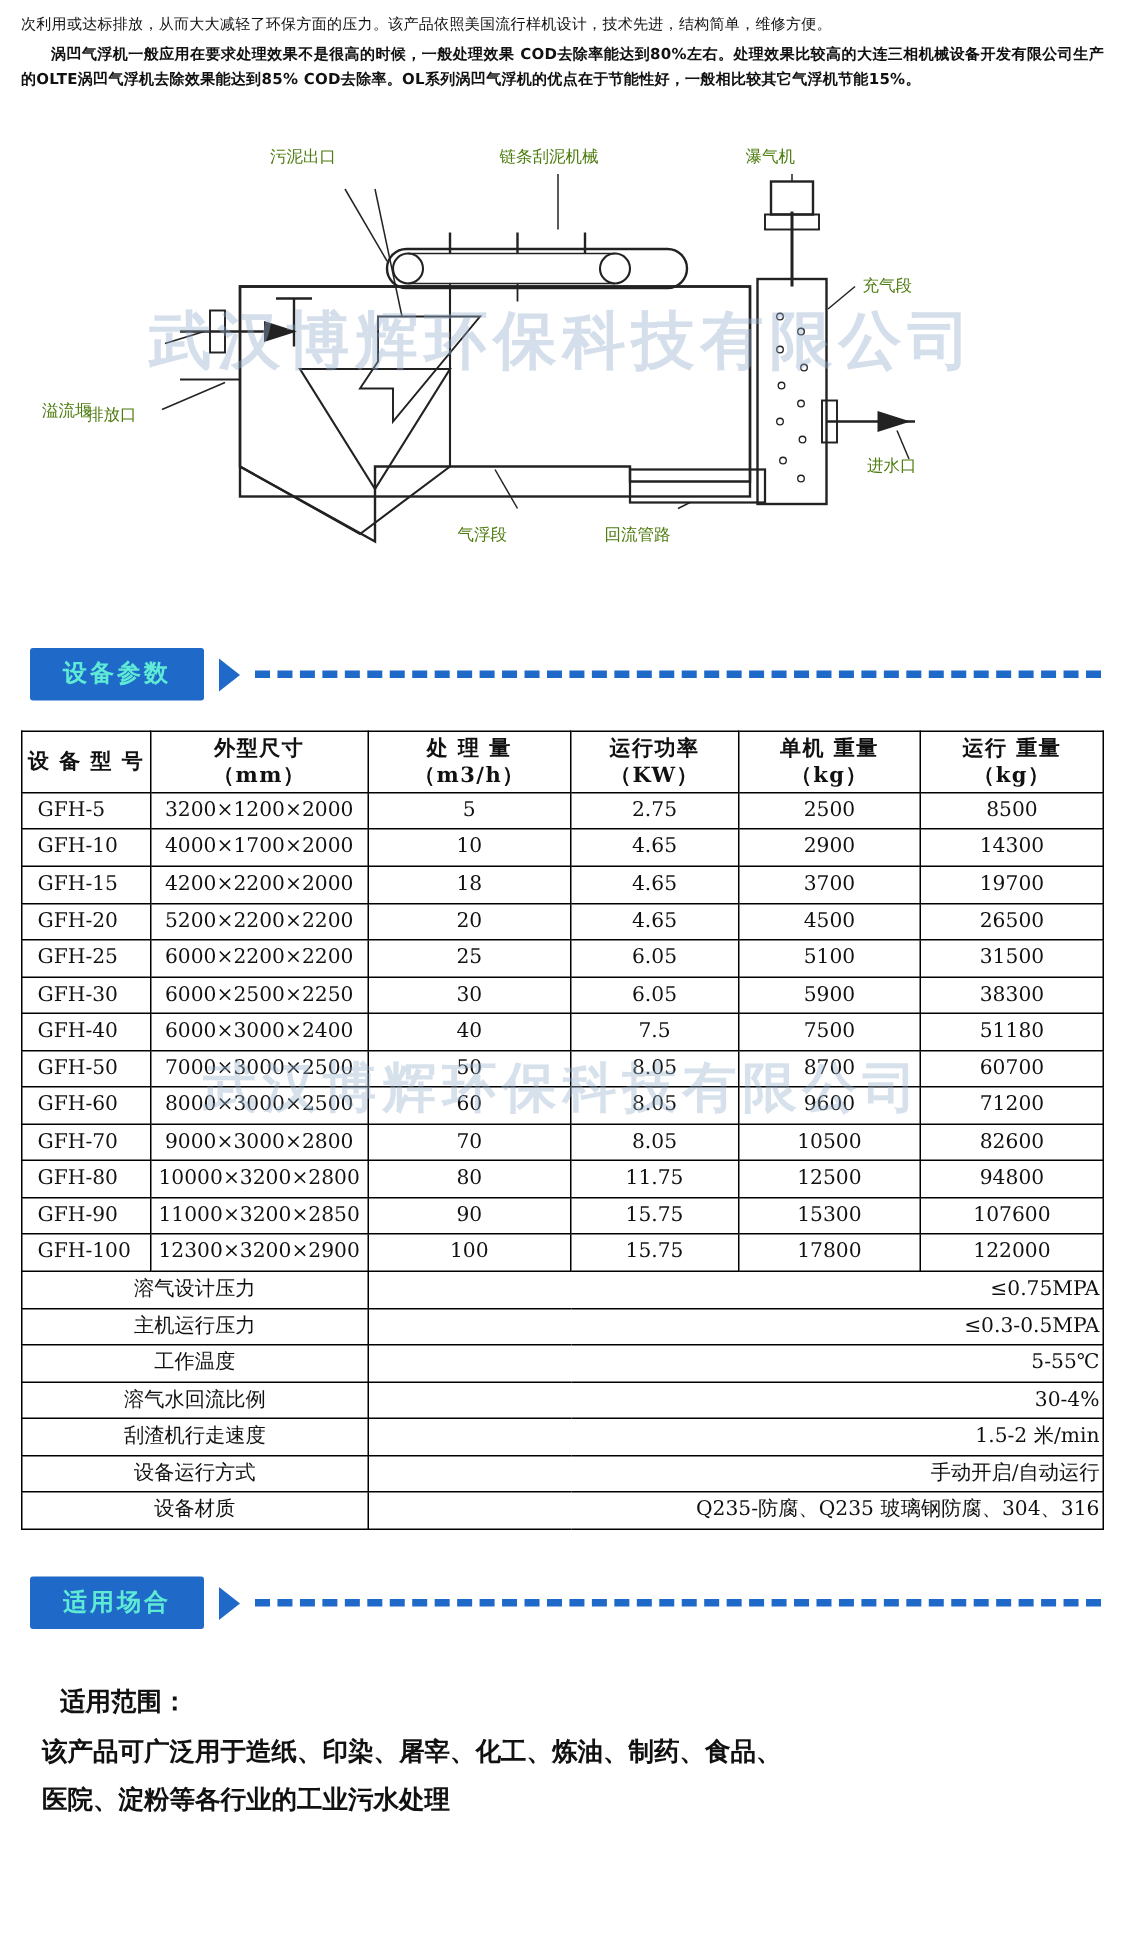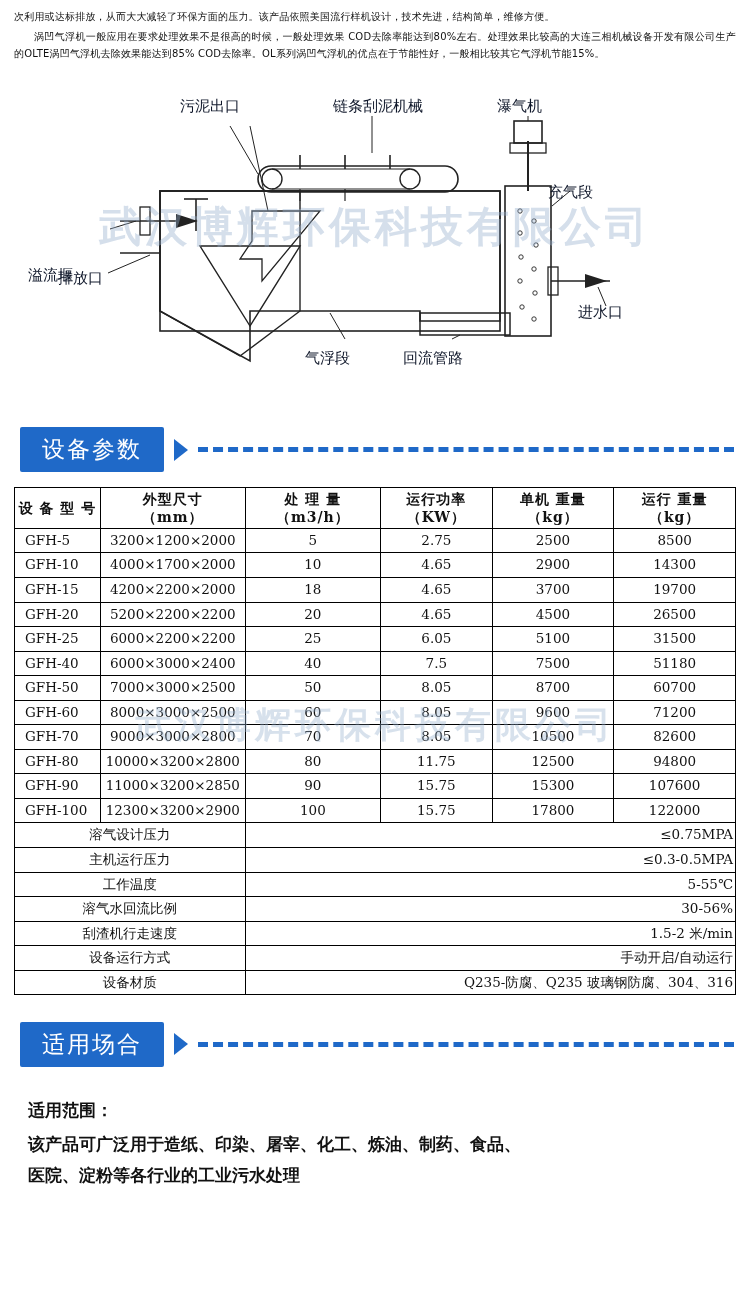--- a/index.html
+++ b/index.html
@@ -18,21 +18,21 @@
 
   
   .intro {
     padding: 8px 14px 0 14px;
     font-size: 10px;
     line-height: 1.75;
     letter-spacing: 0.2px;
     text-align: justify;
   }
   .intro p { margin: 0 0 2px 0; }
-  .intro p.indent { text-indent: 2em; }
+  .intro p.indent { text-indent: 2em; font-weight: bold; }
 
   
   .diagram-wrap {
     position: relative;
     width: 750px;
     height: 330px;
     margin-top: 18px;
   }
   .diagram-svg { position: absolute; left: 0; top: 0; }
   .watermark {
@@ -42,39 +42,39 @@
     text-align: center;
     font-size: 42px;
     font-weight: bold;
     color: rgba(150,175,205,0.40);
     letter-spacing: 4px;
     pointer-events: none;
     font-family: "DejaVu Sans", "Liberation Sans", sans-serif;
   }
   .dlabel {
     position: absolute;
-    font-size: 15px;
-    color: #0f172a;
+    font-size: 11px;
+    color: #4d7c0f;
     white-space: nowrap;
     font-family: Liberation Mono, monospace;
   }
 
   
   .banner {
     position: relative;
     height: 46px;
     margin: 16px 0 10px 0;
     display: flex;
     align-items: center;
   }
   .banner-box {
     background: #1f69c8;
-    color: #ffffff;
-    font-size: 23px;
-    font-weight: normal;
+    color: #5eead4;
+    font-size: 16px;
+    font-weight: bold;
     padding: 7px 22px 7px 22px;
     margin-left: 20px;
     letter-spacing: 2px;
     border-radius: 2px;
     position: relative;
     z-index: 2;
   }
   .banner-tri {
     width: 0; height: 0;
     border-top: 11px solid transparent;
@@ -135,21 +135,21 @@
   }
 
   
   .usage {
     padding: 18px 14px 20px 28px;
     font-size: 17px;
     line-height: 1.85;
     font-weight: bold;
     color: #111;
   }
-  .usage .title { margin-bottom: 2px; }
+  .usage .title { margin-bottom: 2px; margin-left: 12px; }
 </style>
 </head>
 <body>
 
 <div class="intro">
   <p>次利用或达标排放，从而大大减轻了环保方面的压力。该产品依照美国流行样机设计，技术先进，结构简单，维修方便。</p>
   <p class="indent">涡凹气浮机一般应用在要求处理效果不是很高的时候，一般处理效果 COD去除率能达到80%左右。处理效果比较高的大连三相机械设备开发有限公司生产的OLTE涡凹气浮机去除效果能达到85% COD去除率。OL系列涡凹气浮机的优点在于节能性好，一般相比较其它气浮机节能15%。</p>
 </div>
 
 <div class="diagram-wrap">
@@ -219,21 +219,21 @@
     <line x1="110" y1="148" x2="136" y2="140" stroke="#222" stroke-width="1"></line>
     <line x1="108" y1="192" x2="150" y2="174" stroke="#222" stroke-width="1"></line>
     <line x1="606" y1="225" x2="598" y2="206" stroke="#222" stroke-width="1"></line>
   </svg>
 
   <div class="watermark">武汉博辉环保科技有限公司</div>
 
   <div class="dlabel" style="left:180px; top:16px;">污泥出口</div>
   <div class="dlabel" style="left:333px; top:16px;">链条刮泥机械</div>
   <div class="dlabel" style="left:497px; top:16px;">瀑气机</div>
-  <div class="dlabel" style="left:548px; top:102px;">充气段</div>
+  <div class="dlabel" style="left:575px; top:102px;">充气段</div>
   <div class="dlabel" style="left:28px;  top:140px;margin-top:45px;">溢流堰</div>
   <div class="dlabel" style="left:58px;  top:188px;">排放口</div>
   <div class="dlabel" style="left:578px; top:222px;">进水口</div>
   <div class="dlabel" style="left:305px; top:268px;">气浮段</div>
   <div class="dlabel" style="left:403px; top:268px;">回流管路</div>
 </div>
 
 <div class="banner">
   <div class="banner-box">设备参数</div>
   <div class="banner-tri"></div>
@@ -304,20 +304,28 @@
         </tr>
         <tr>
           <td class="model">GFH-25</td>
           <td>6000×2200×2200</td>
           <td>25</td>
           <td>6.05</td>
           <td>5100</td>
           <td>31500</td>
         </tr>
         <tr>
+          <td class="model">GFH-30</td>
+          <td>6000×2500×2250</td>
+          <td>30</td>
+          <td>6.05</td>
+          <td>5900</td>
+          <td>38300</td>
+        </tr>
+        <tr>
           <td class="model">GFH-40</td>
           <td>6000×3000×2400</td>
           <td>40</td>
           <td>7.5</td>
           <td>7500</td>
           <td>51180</td>
         </tr>
         <tr>
           <td class="model">GFH-50</td>
           <td>7000×3000×2500</td>
@@ -373,21 +381,21 @@
         <tr>
           <td colspan="2" class="pname">主机运行压力</td>
           <td colspan="4" class="pval">≤0.3-0.5MPA</td>
         </tr>
         <tr>
           <td colspan="2" class="pname">工作温度</td>
           <td colspan="4" class="pval">5-55℃</td>
         </tr>
         <tr>
           <td colspan="2" class="pname">溶气水回流比例</td>
-          <td colspan="4" class="pval">30-56%</td>
+          <td colspan="4" class="pval">30-4%</td>
         </tr>
         <tr>
           <td colspan="2" class="pname">刮渣机行走速度</td>
           <td colspan="4" class="pval">1.5-2 米/min</td>
         </tr>
         <tr>
           <td colspan="2" class="pname">设备运行方式</td>
           <td colspan="4" class="pval">手动开启/自动运行</td>
         </tr>
         <tr>

